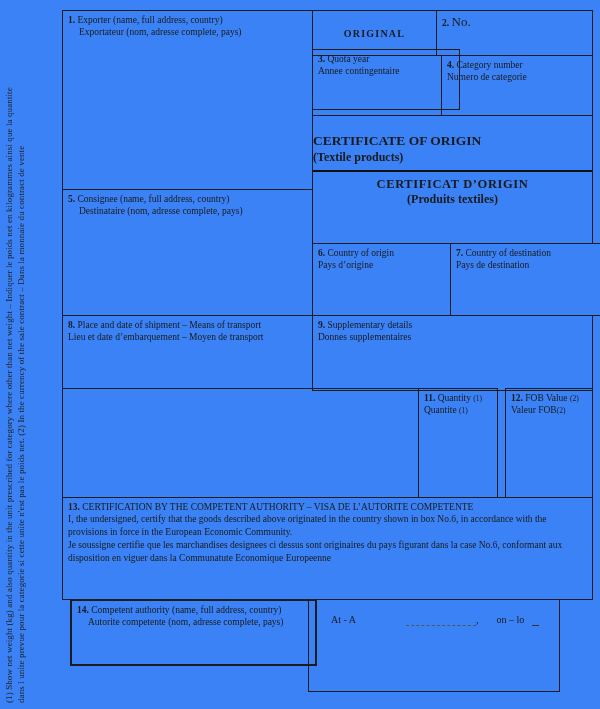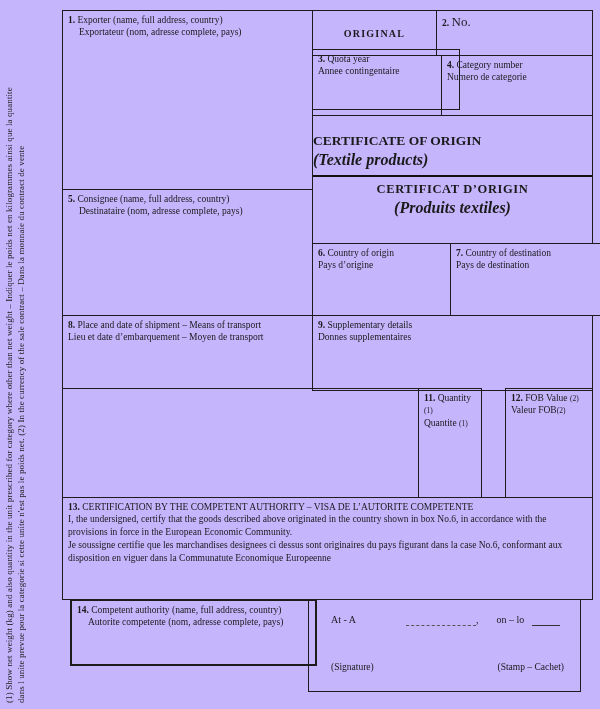--- a/index.html
+++ b/index.html
@@ -1,21 +1,21 @@
 <!DOCTYPE html>
 <html><head>
 <meta charset="utf-8">
 <style>
   html, body { margin: 0; padding: 0; }
   body { background: #ffffff; }
   .page {
     position: relative;
     width: 600px;
     height: 709px;
-    background: #c4b5fd;
+    background: #3b82f6;
     overflow: hidden;
     font-family: "Liberation Serif", serif;
     color: #1a1a1a;
     font-size: 9.5px;
   }
   .vtext {
     position: absolute;
     white-space: nowrap;
     transform: rotate(-90deg);
     transform-origin: 0 0;
@@ -46,34 +46,34 @@
                  font-weight: bold; font-size: 10px; letter-spacing: 1.2px; }
   #box2        { left: 436px; top: 10px;  width: 157px; height: 46px; }
   #box2 .no-label { font-size: 13px; }
   #box3        { left: 312px; top: 49px;  width: 148px; height: 61px; }
   #box4        { left: 441px; top: 55px;  width: 152px; height: 61px; }
   #titleBlock  { left: 312px; top: 115px; width: 281px; height: 129px; padding: 0; }
   .title-en    { text-align: left; padding: 16px 0 5px; border-bottom: 2px solid #111; }
   .title-fr    { text-align: center; padding-top: 4px; }
   .t1          { font-weight: bold; font-size: 13.5px; }
   .t1fr        { font-size: 12.5px; letter-spacing: 0.6px; }
-  .t2          { font-weight: bold; font-size: 16px; font-style: italic; }
+  .t2          { font-weight: bold; font-size: 12px; }
   #box5        { left: 62px;  top: 189px; width: 251px; height: 127px; }
   #box6        { left: 312px; top: 243px; width: 139px; height: 73px; }
   #box7        { left: 450px; top: 243px; width: 164px; height: 73px; }
   #box8        { left: 62px;  top: 315px; width: 251px; height: 74px; }
   #box9        { left: 312px; top: 315px; width: 281px; height: 76px; }
   #box10       { left: 62px;  top: 388px; width: 357px; height: 110px; }
   #box10 .lbl  { margin-bottom: 2px; }
-  #box11       { left: 418px; top: 388px; width: 64px;  height: 110px; }
+  #box11       { left: 418px; top: 388px; width: 80px;  height: 110px; }
   #box12       { left: 505px; top: 388px; width: 88px;  height: 110px; }
   #box13       { left: 62px;  top: 497px; width: 531px; height: 103px; }
   .cert-body   { line-height: 1.35; }
   #box14       { left: 70px;  top: 599px; width: 247px; height: 67px; border-width: 2px; }
-  #sigArea     { left: 308px; top: 599px; width: 273px; height: 93px; }
+  #sigArea     { left: 308px; top: 599px; width: 252px; height: 93px; }
 
   .at-line {
     position: absolute; top: 13px; left: 22px; right: 20px;
     display: flex; align-items: baseline; font-size: 10px;
   }
   .fill { height: 10px; align-self: flex-end; }
   .fill.dotted { width: 70px; margin-left: 50px; border-bottom: 1px dashed #555; }
   .onlbl { margin-left: 18px; }
   .fill.solid { flex: 1; margin-left: 8px; border-bottom: 1px solid #333; }
   .sig-row {
@@ -212,19 +212,15 @@
   </div>
 
   <div id="sigArea" class="box">
     <div class="at-line">
       <span>At - A</span>
       <span class="fill dotted"></span>
       <span>,</span>
       <span class="onlbl">on – lo</span>
       <span class="fill solid"></span>
     </div>
-    <div class="sig-row">
-      <span>(Signature)</span>
-      <span>(Stamp – Cachet)</span>
-    </div>
   </div>
 
 </div>
 
 </body></html>

